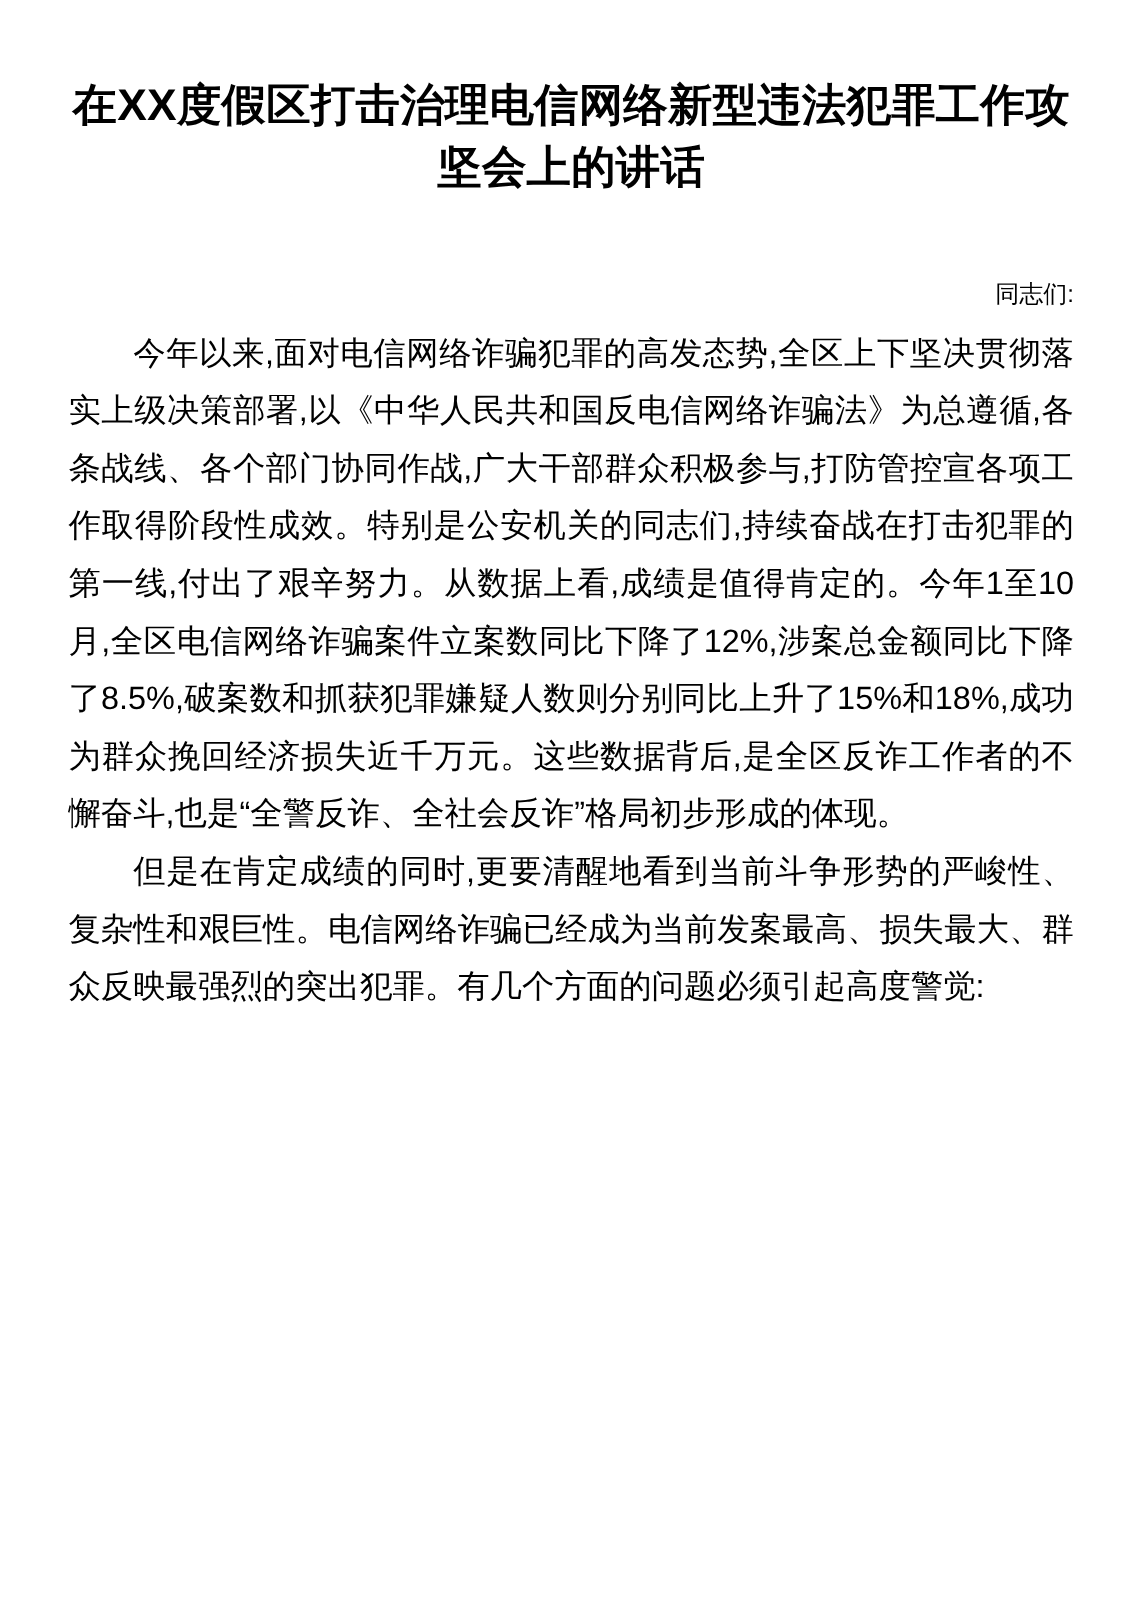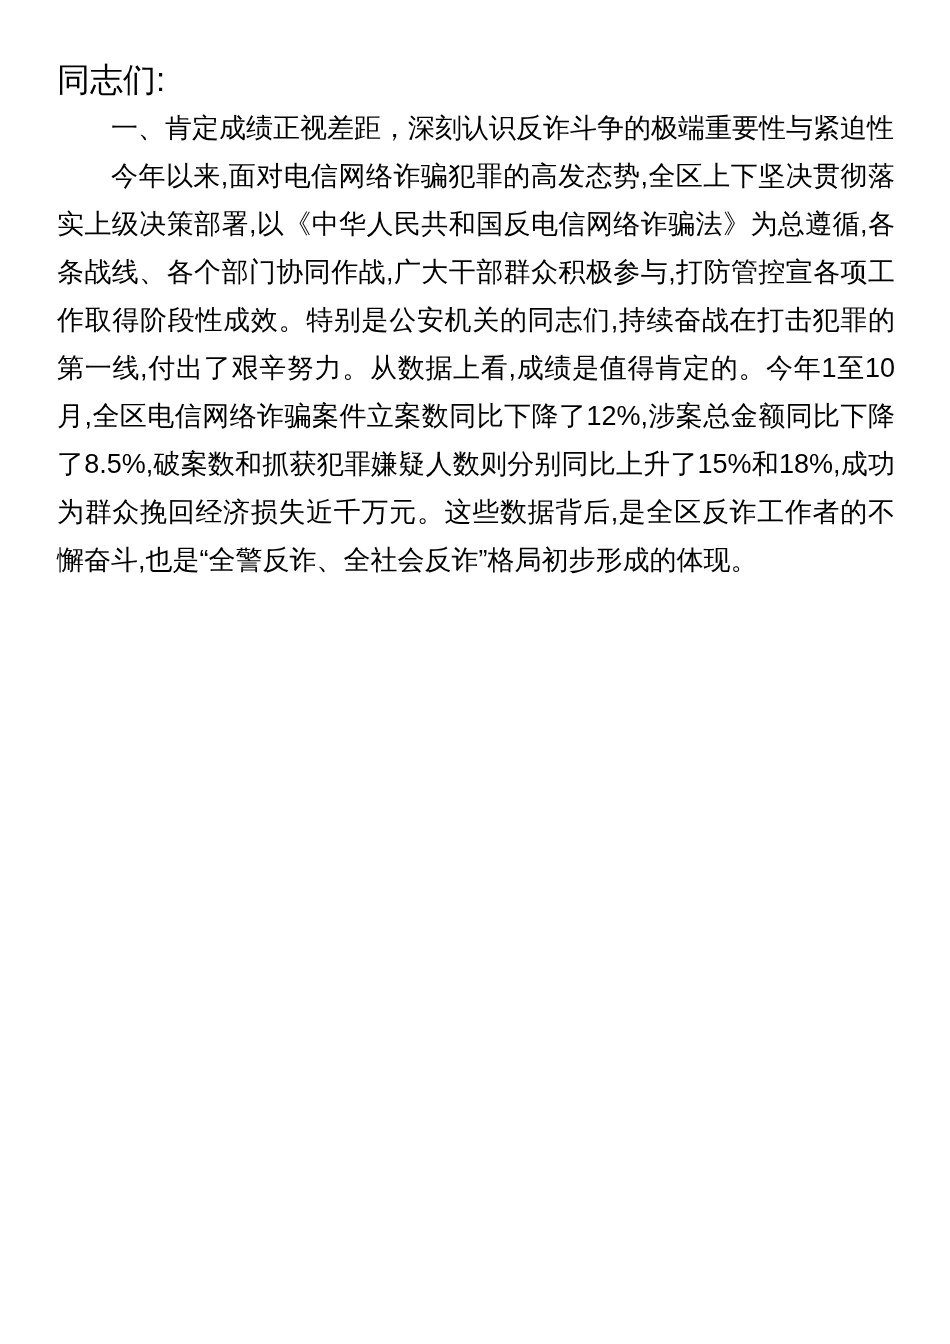--- a/index.html
+++ b/index.html
@@ -29,25 +29,25 @@
     font-size: 37px;
     font-weight: bold;
     line-height: 52px;
     text-align: center;
     margin: 0;
     padding-top: 62px;
     letter-spacing: 0.2px;
     word-break: break-all;
   }
   .salutation {
-    font-size: 33px;
+    font-size: 20px;
     line-height: 48px;
     margin: 0;
     padding-top: 56px;
-    text-align: left;
+    text-align: right;
   }
   .para {
     font-size: 27px;
     line-height: 48px;
     margin: 0;
     text-indent: 2em;
     text-align: justify;
     text-justify: inter-character;
     word-break: break-all;
     letter-spacing: 0px;
@@ -60,23 +60,24 @@
     text-align: left;
     word-break: break-all;
   }
 </style>
 </head>
 <body>
 
 <div class="page">
   <div class="content">
 
+    <h1 class="doc-title">在XX度假区打击治理电信网络新型违法犯罪工作攻坚会上的讲话</h1>
 
     <p class="salutation">同志们:</p>
 
 
-    <p class="section-heading">一、肯定成绩正视差距，深刻认识反诈斗争的极端重要性与紧迫性</p>
 
     <p class="para">今年以来,面对电信网络诈骗犯罪的高发态势,全区上下坚决贯彻落实上级决策部署,以《中华人民共和国反电信网络诈骗法》为总遵循,各条战线、各个部门协同作战,广大干部群众积极参与,打防管控宣各项工作取得阶段性成效。特别是公安机关的同志们,持续奋战在打击犯罪的第一线,付出了艰辛努力。从数据上看,成绩是值得肯定的。今年1至10月,全区电信网络诈骗案件立案数同比下降了12%,涉案总金额同比下降了8.5%,破案数和抓获犯罪嫌疑人数则分别同比上升了15%和18%,成功为群众挽回经济损失近千万元。这些数据背后,是全区反诈工作者的不懈奋斗,也是“全警反诈、全社会反诈”格局初步形成的体现。</p>
 
+    <p class="para">但是在肯定成绩的同时,更要清醒地看到当前斗争形势的严峻性、复杂性和艰巨性。电信网络诈骗已经成为当前发案最高、损失最大、群众反映最强烈的突出犯罪。有几个方面的问题必须引起高度警觉:</p>
 
   </div>
 </div>
 
 </body></html>

